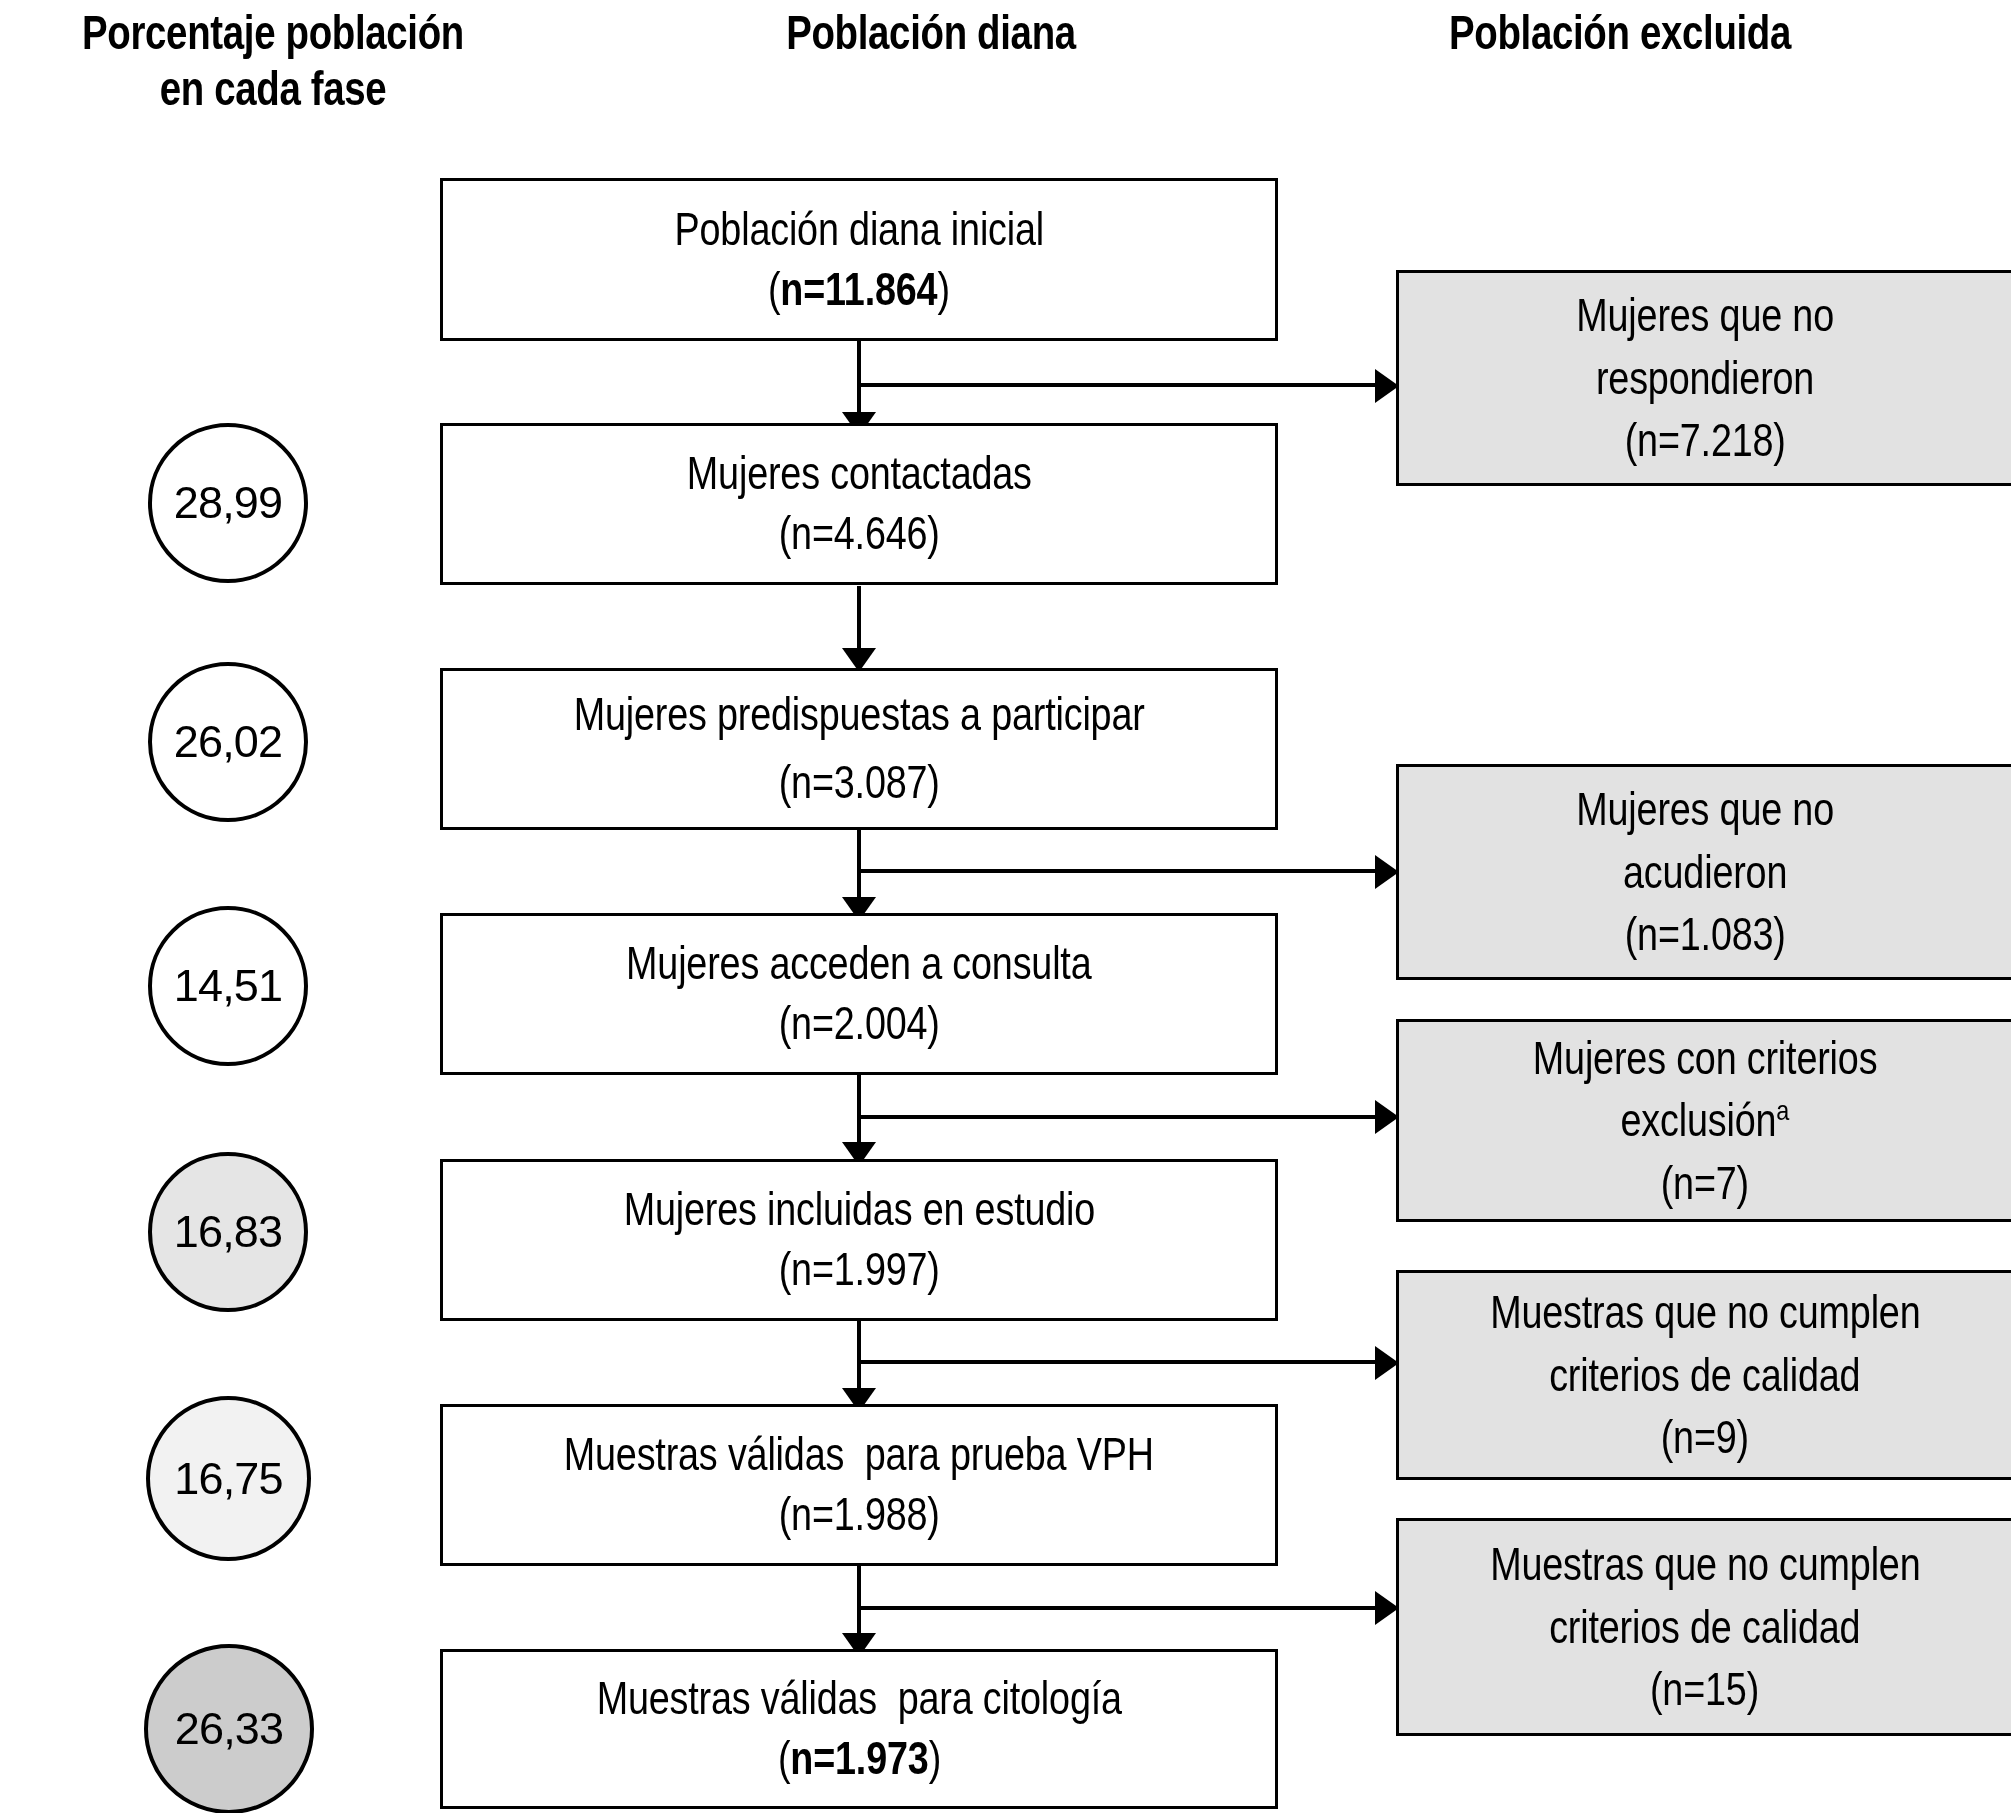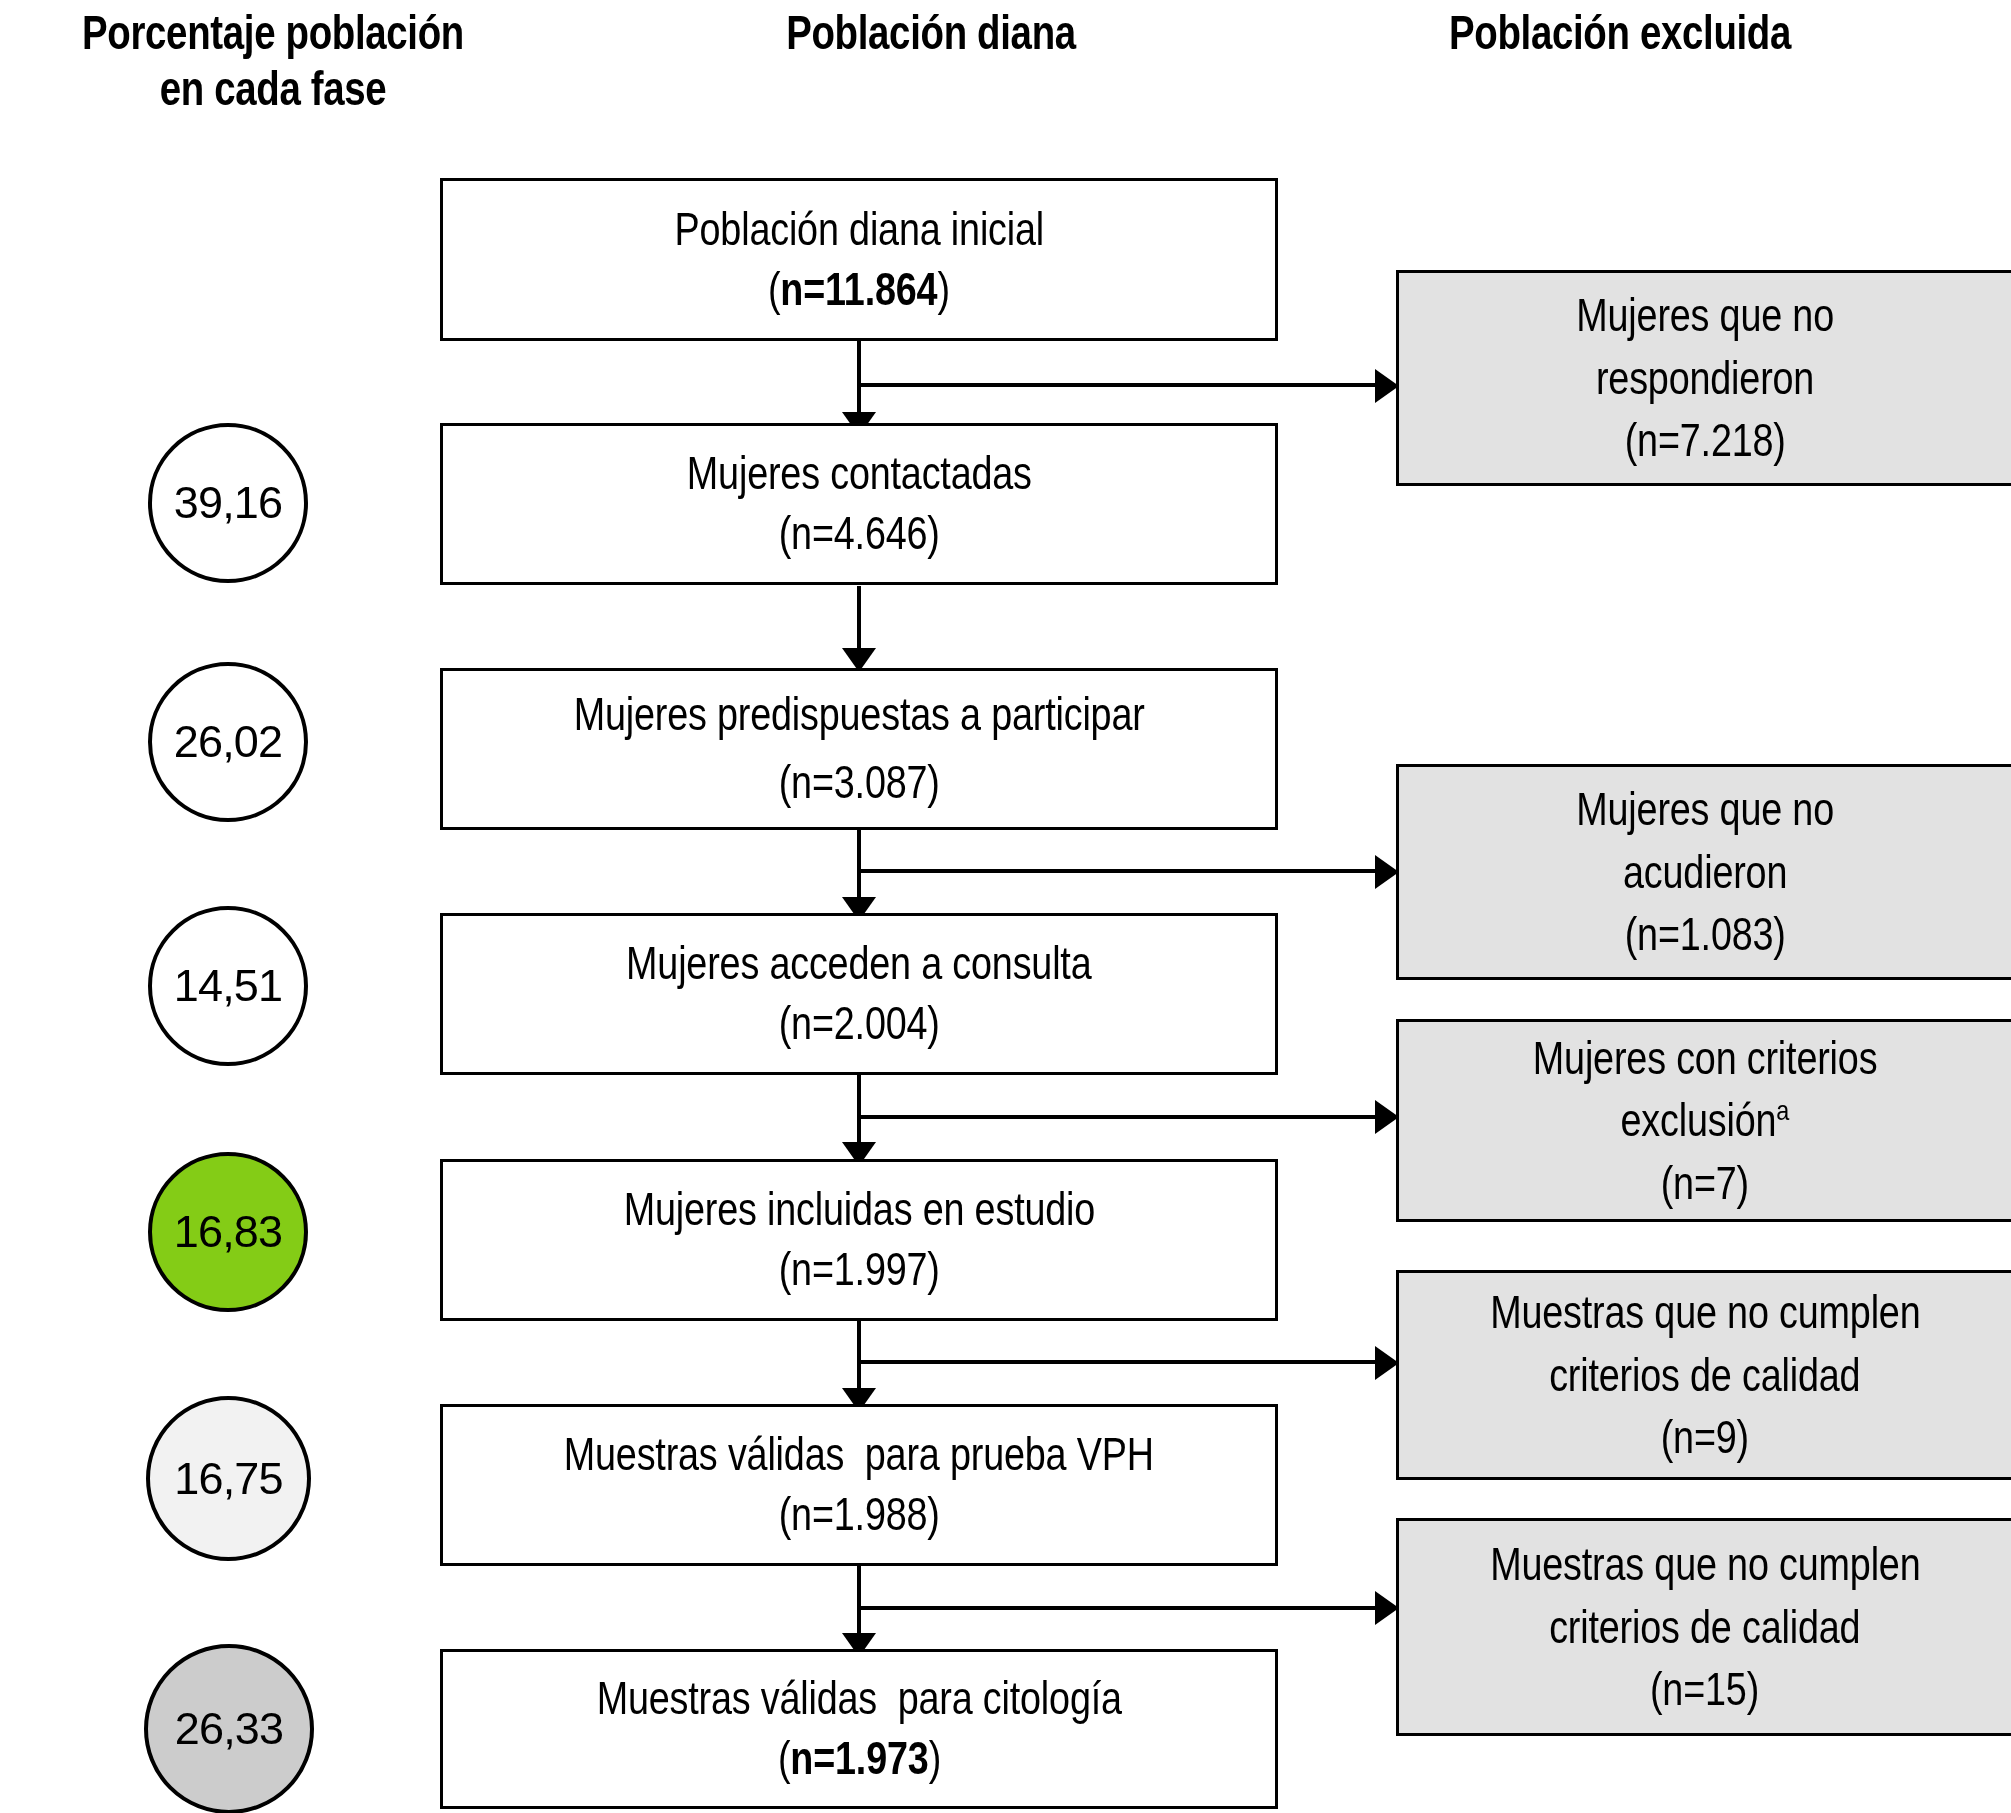--- a/index.html
+++ b/index.html
@@ -130,29 +130,29 @@
 <div class="vline" style="left:857px;top:1360px;height:34px;"></div>
 <div class="arrow-down" style="left:842px;top:1388px;"></div>
 
 <div class="vline" style="left:857px;top:1566px;height:42px;"></div>
 <div class="hline" style="left:857px;top:1606px;width:521px;"></div>
 <div class="arrow-right" style="left:1375px;top:1591px;"></div>
 <div class="vline" style="left:857px;top:1606px;height:34px;"></div>
 <div class="arrow-down" style="left:842px;top:1633px;"></div>
 
 <div class="pct" style="left:148px;top:423px;width:160px;height:160px;">
-  <span>39,16</span>
+  <span>28,99</span>
 </div>
 <div class="pct" style="left:148px;top:662px;width:160px;height:160px;">
   <span>26,02</span>
 </div>
 <div class="pct" style="left:148px;top:906px;width:160px;height:160px;">
   <span>14,51</span>
 </div>
-<div class="pct" style="left:148px;top:1152px;width:160px;height:160px;background:#84cc16;">
+<div class="pct" style="left:148px;top:1152px;width:160px;height:160px;background:#e5e5e5;">
   <span>16,83</span>
 </div>
 <div class="pct" style="left:146px;top:1396px;width:165px;height:165px;background:#f2f2f2;">
   <span>16,75</span>
 </div>
 <div class="pct" style="left:144px;top:1644px;width:170px;height:170px;background:#cccccc;">
   <span>26,33</span>
 </div>
 
 <div class="node" style="left:440px;top:178px;width:838px;height:163px;text-align:center;">

